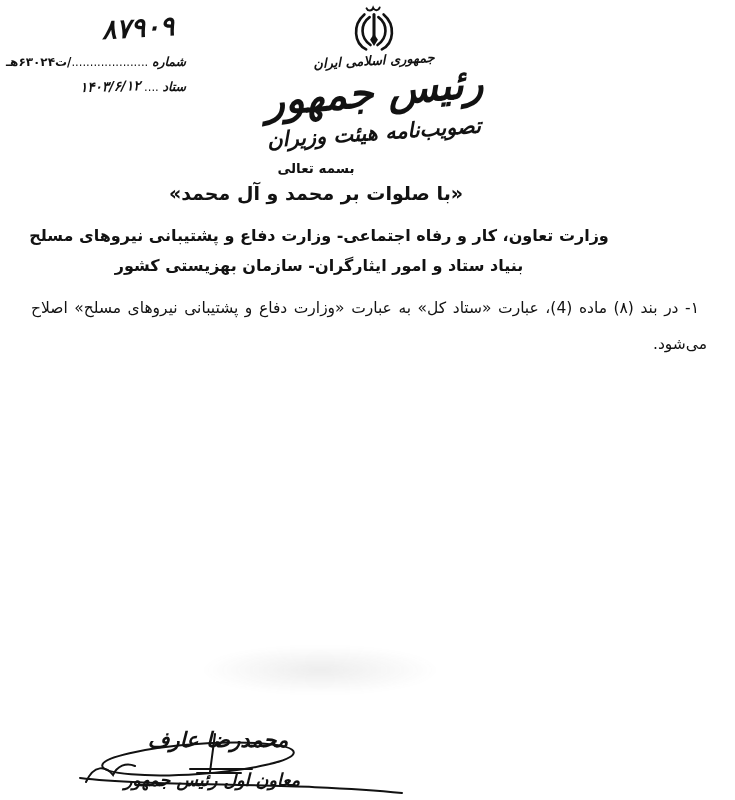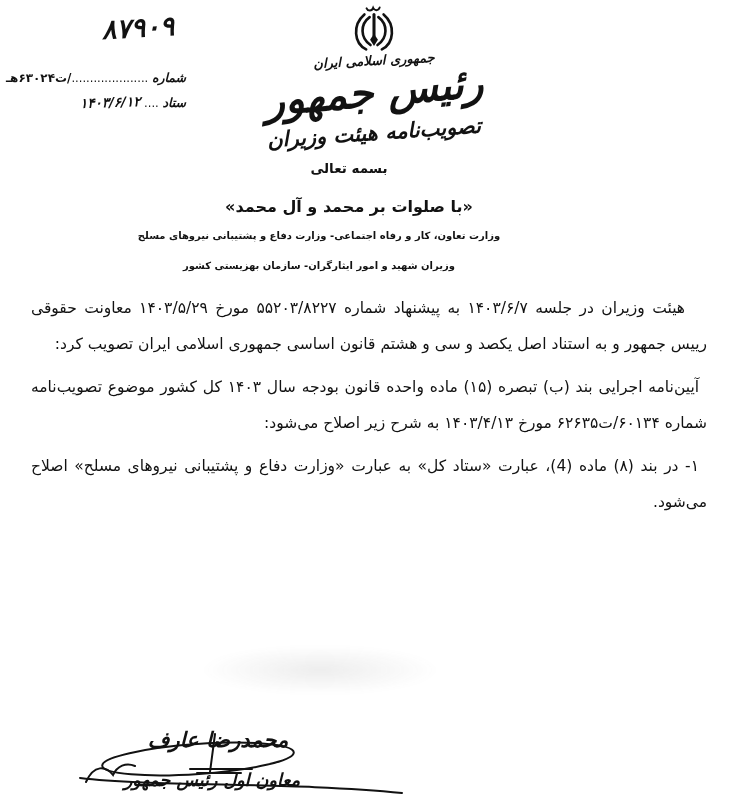--- a/index.html
+++ b/index.html
@@ -9,21 +9,21 @@
     font-family:"DejaVu Sans",sans-serif;
   }
   
   #hand-number{
     position:absolute;left:88px;top:12px;width:100px;text-align:center;
     font-size:27px;font-weight:bold;font-style:italic;letter-spacing:5px;
     transform:rotate(-3deg);white-space:nowrap;
   }
   #stamp-lines{
     position:absolute;left:6px;top:50px;width:180px;direction:rtl;
-    font-size:11.5px;line-height:24px;white-space:nowrap;margin-top:16px;
+    font-size:11.5px;line-height:24px;white-space:nowrap;
   }
   .stamp-label{font-style:italic;font-weight:bold;font-size:12.5px;font-family:"DejaVu Serif",serif;}
   .stamp-dots{letter-spacing:1px;}
   .stamp-code{font-weight:bold;font-size:12px;}
   .hand-date{
     display:inline-block;font-style:italic;font-weight:bold;font-size:13.5px;
     transform:rotate(-2deg);letter-spacing:1px;
   }
   
   #letterhead{position:absolute;left:252px;top:4px;width:244px;text-align:center;direction:rtl;}
@@ -34,26 +34,26 @@
   }
   .lh-office{
     font-family:"DejaVu Serif",serif;font-size:41px;font-weight:bold;font-style:italic;
     line-height:1.05;transform:rotate(-5deg);margin-top:3px;white-space:nowrap;
   }
   .lh-doctype{
     font-family:"DejaVu Serif",serif;font-size:21px;font-weight:bold;font-style:italic;
     transform:rotate(-4deg);margin-top:6px;white-space:nowrap;
   }
   
-  #invocation{position:absolute;left:0;top:160px;width:632px;text-align:center;direction:rtl;padding-left:33px;}
+  #invocation{position:absolute;left:0;top:160px;width:632px;text-align:center;direction:rtl;}
   .besmellah{font-size:13.5px;font-weight:600;}
-  .salawat{font-size:16px;margin-top:21px;font-weight:600;}
+  .salawat{font-size:19px;margin-top:6px;font-weight:600;}
   #addressees{
     position:absolute;left:0;top:221px;width:638px;text-align:center;direction:rtl;
-    font-weight:bold;font-size:10px;line-height:30px;
+    font-weight:bold;font-size:16px;line-height:30px;
   }
   
   #body-text{
     position:absolute;top:291px;right:28px;left:31px;direction:rtl;
     text-align:justify;font-size:15.5px;line-height:35.5px;
   }
   #body-text p{margin:0 0 8px 0;}
   #body-text p.p-intro{text-indent:22px;}
   #body-text p.p-item{text-indent:8px;}
   
@@ -100,26 +100,24 @@
   <div class="lh-doctype">تصویب‌نامه هیئت وزیران</div>
 </div>
 
 <div id="invocation">
   <div class="besmellah">بسمه تعالی</div>
   <div class="salawat">«با صلوات بر محمد و آل محمد»</div>
 </div>
 
 <div id="addressees">
   <div>وزارت تعاون، کار و رفاه اجتماعی- وزارت دفاع و پشتیبانی نیروهای مسلح</div>
-  <div>وزیران شهید و امور ایثارگران- سازمان بهزیستی کشور</div>
+  <div>بنیاد ستاد و امور ایثارگران- سازمان بهزیستی کشور</div>
 </div>
 
 <div id="body-text">
-  <p class="p-intro">هیئت وزیران در جلسه ۱۴۰۳/۶/۷ به پیشنهاد شماره ۵۵۲۰۳/۸۲۲۷ مورخ ۱۴۰۳/۵/۲۹ معاونت حقوقی رییس جمهور و به استناد اصل یکصد و سی و هشتم قانون اساسی جمهوری اسلامی ایران تصویب کرد:</p>
-  <p class="p-item">آیین‌نامه اجرایی بند (ب) تبصره (۱۵) ماده واحده قانون بودجه سال ۱۴۰۳ کل کشور موضوع تصویب‌نامه شماره ۶۰۱۳۴/ت۶۲۶۳۵ مورخ ۱۴۰۳/۴/۱۳ به شرح زیر اصلاح می‌شود:</p>
   <p class="p-item">۱- در بند (۸) ماده (4)، عبارت «ستاد کل» به عبارت «وزارت دفاع و پشتیبانی نیروهای مسلح» اصلاح می‌شود.</p>
 </div>
 
 <div id="smudge"></div>
 
 <svg id="signature" width="365" height="108" viewBox="0 0 365 108" aria-hidden="false">
   <text x="168" y="57" text-anchor="middle" font-size="21" font-weight="bold" font-style="italic" fill="#121212" direction="rtl">محمدرضا عارف</text>
   <g stroke="#121212" fill="none" stroke-width="2" stroke-linecap="round">
     <ellipse cx="148" cy="69" rx="96" ry="15" transform="rotate(-4 148 69)"></ellipse>
     <path d="M140,79 h62"></path>

